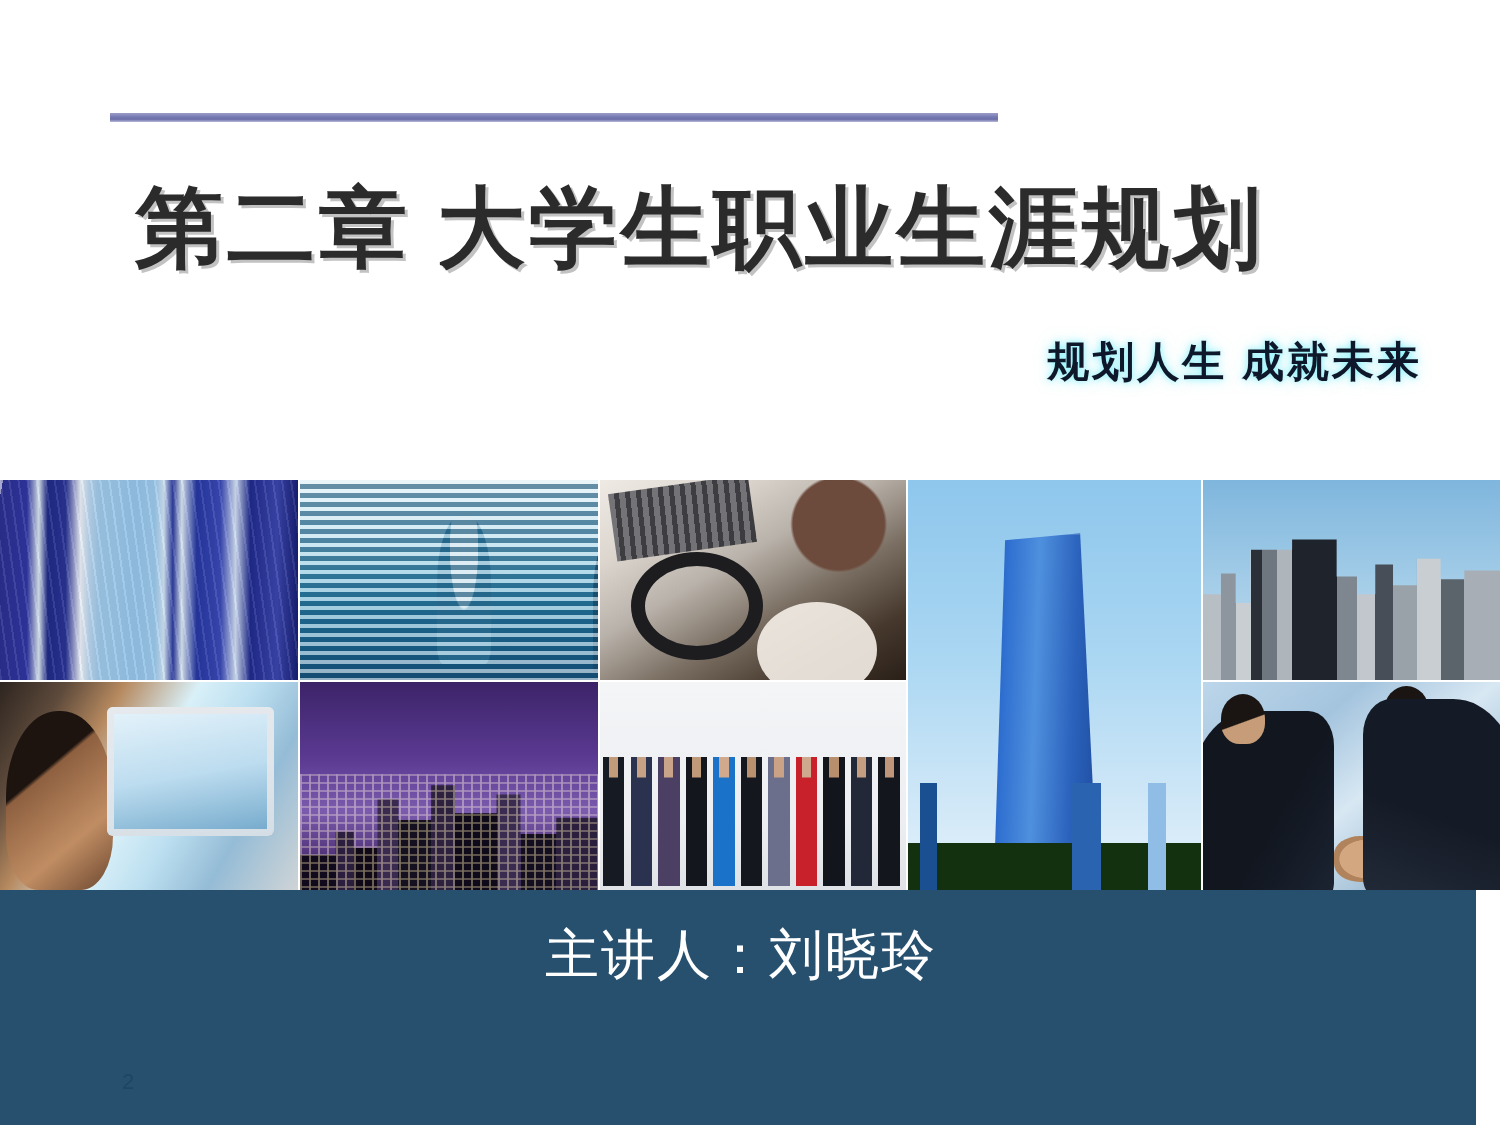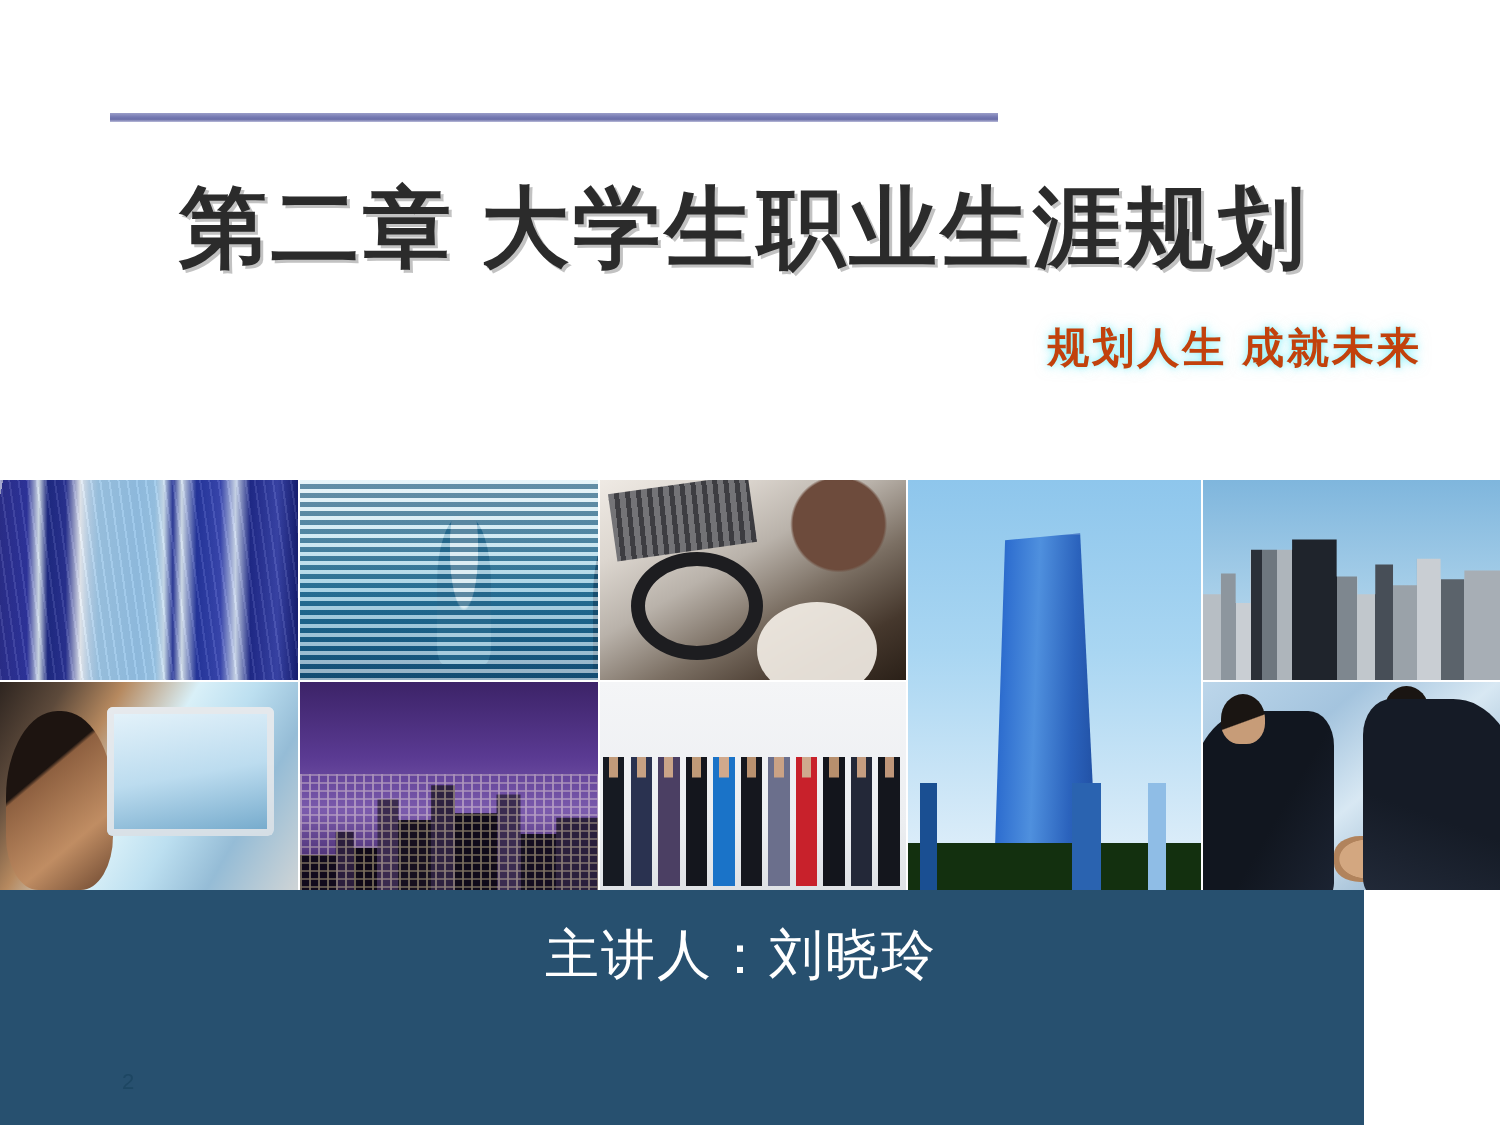--- a/index.html
+++ b/index.html
@@ -39,31 +39,30 @@
     width: 1400px;
     text-align: center;
     font-family: "Liberation Serif", "DejaVu Serif", serif;
     font-size: 88px;
     font-weight: bold;
     letter-spacing: 4px;
     color: #2b2b2b;
     text-shadow: 3px 3px 0 rgba(120,120,120,0.45);
     white-space: nowrap;
     line-height: 1.15;
-    margin-left: 44px;
   }
   #slide-subtitle {
     position: absolute;
     right: 78px;
-    top: 320px;
+    top: 334px;
     font-family: "Liberation Sans", "DejaVu Sans", sans-serif;
     font-size: 42px;
     font-weight: bold;
     letter-spacing: 3px;
-    color: #c2410c;
+    color: #0f172a;
     text-shadow: 0 0 6px rgba(120,240,250,0.85), 0 0 14px rgba(120,240,250,0.5);
     white-space: nowrap;
   }
 
   
   #collage {
     position: absolute;
     left: 0;
     top: 480px;
     width: 1500px;
@@ -320,21 +319,21 @@
     width: 15%; height: 24%;
     border-radius: 50% 50% 42% 42%;
     background: linear-gradient(200deg, #1a1512 0 54%, #c79c78 56% 100%);
   }
 
   
   #footer {
     position: absolute;
     left: 0;
     top: 890px;
-    width: 1364px;
+    width: 1476px;
     height: 235px;
     background: #27506f;
   }
   #presenter-block {
     position: absolute;
     left: 545px;
     top: 32px;
     color: #ffffff;
     font-family: "Liberation Serif", "DejaVu Serif", serif;
     font-size: 54px;

